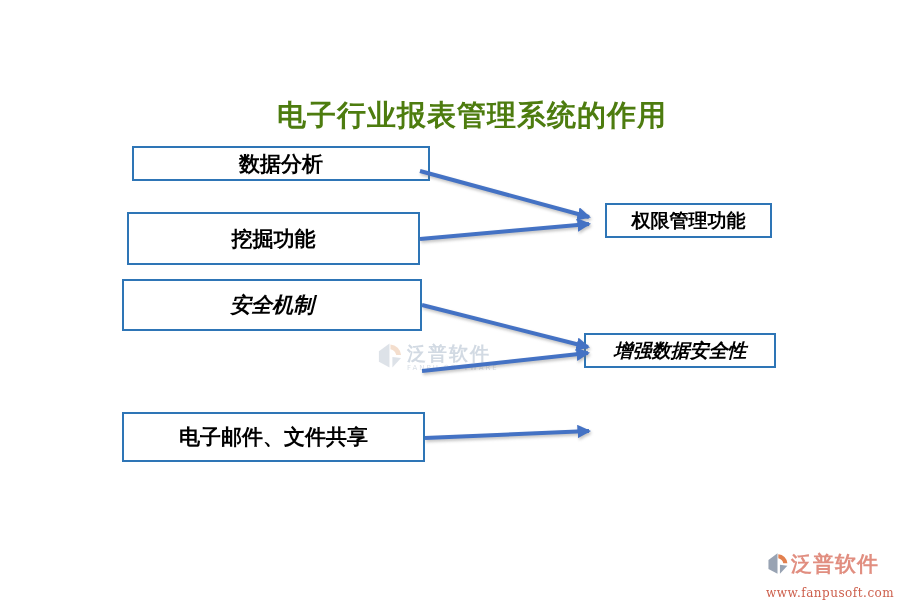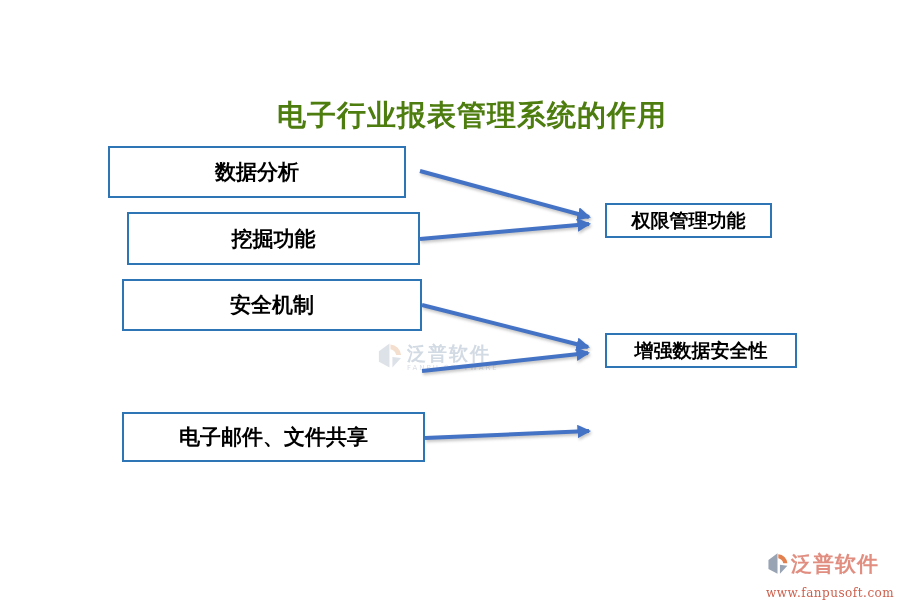--- a/index.html
+++ b/index.html
@@ -13,27 +13,27 @@
     font-size:29px;font-weight:bold;color:#4d7c0f;letter-spacing:1px;padding-left:22px;
   }
   
   .box{
     position:absolute;border:2px solid #2e75b6;background:#ffffff;
     display:flex;align-items:center;justify-content:center;
     font-weight:bold;color:#000000;box-sizing:border-box;
   }
   .box.left{font-size:21px;}
   .box.right{font-size:19px;}
-  #l1{left:108px;top:146px;width:298px;height:52px;}
+  #l1{left:132px;top:146px;width:298px;height:35px;}
   #l2{left:127px;top:212px;width:293px;height:53px;}
-  #l3{left:122px;top:279px;width:300px;height:52px;}
+  #l3{left:122px;top:279px;width:300px;height:52px;font-style:italic;}
   #l4{left:122px;top:345px;width:300px;height:52px;}
   #l5{left:122px;top:412px;width:303px;height:50px;text-align:center;}
   #r1{left:605px;top:203px;width:167px;height:35px;}
-  #r2{left:605px;top:333px;width:192px;height:35px;}
+  #r2{left:584px;top:333px;width:192px;height:35px;font-style:italic;}
   #r3{left:604px;top:413px;width:170px;height:35px;}
   
   svg.arrows{
     position:absolute;left:0;top:0;width:900px;height:600px;pointer-events:none;
     filter:drop-shadow(1.5px 2.5px 1.5px rgba(120,120,120,0.45));
   }
   svg.arrows path.shaft{stroke:#4472c4;stroke-width:4;fill:none;}
   
   .wm-center{
     position:absolute;left:376px;top:342px;display:flex;align-items:flex-start;

